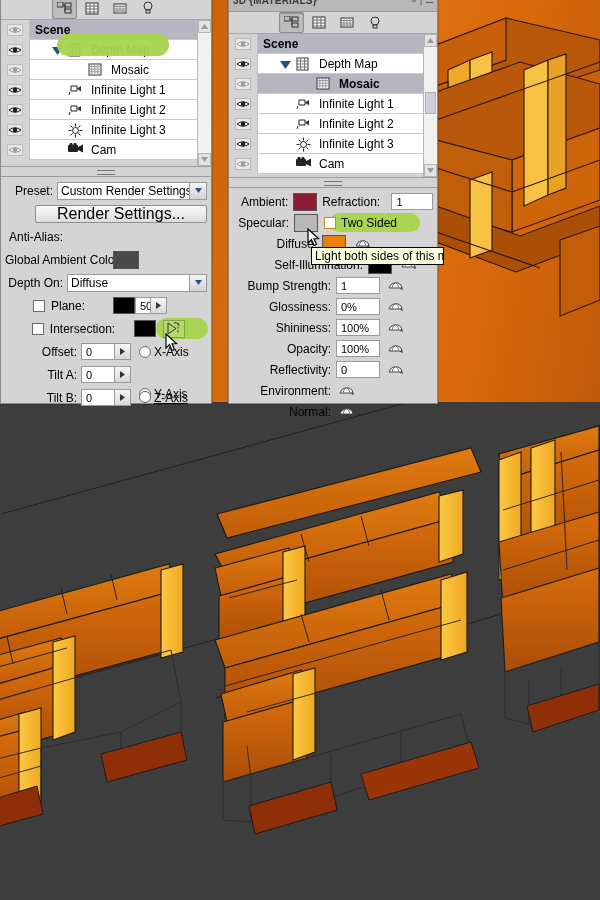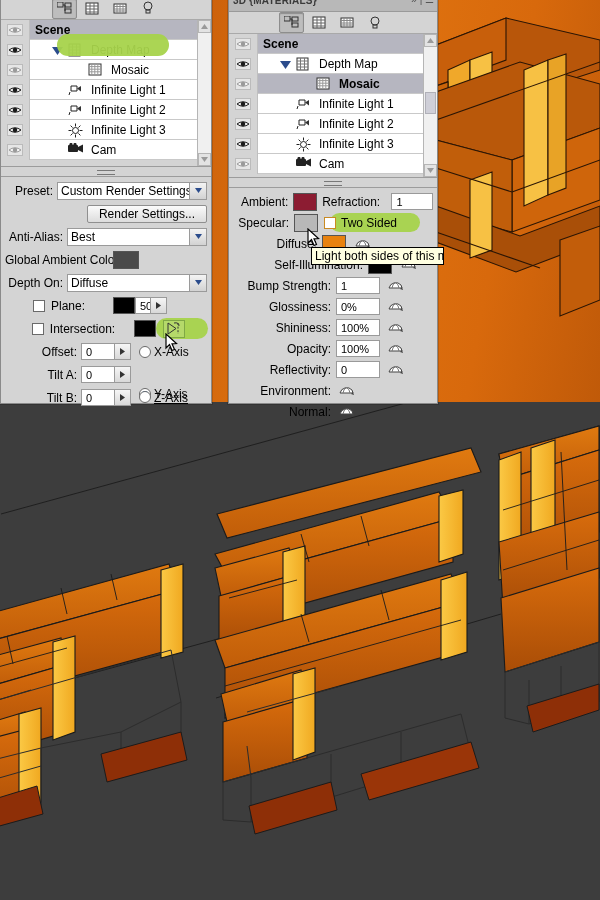--- a/index.html
+++ b/index.html
@@ -70,22 +70,22 @@
   .form{padding:3px 4px 0 4px;position:relative;}
   .frow{display:flex;align-items:center;height:21px;margin-bottom:2px;}
   .flab{font-size:12px;text-align:right;padding-right:4px;white-space:nowrap;}
   .fsel{flex:1;height:18px;background:#fff;border:1px solid #9a9a9a;
       display:flex;align-items:center;position:relative;box-sizing:border-box;}
   .fsel span{font-size:12px;padding-left:3px;}
   .fsel .arrow{position:absolute;right:0;top:0;width:16px;height:16px;
       background:linear-gradient(#f4f4f4,#d2d2d2);border-left:1px solid #9a9a9a;
       display:flex;align-items:center;justify-content:center;}
   .btn{height:18px;background:linear-gradient(#fbfbfb,#dcdcdc);border:1px solid #8f8f8f;
-      border-radius:2px;font-size:12px;display:inline-flex;align-items:center;
-      padding:0 11px;box-sizing:border-box;}
+      border-radius:2px;font-size:16px;display:inline-flex;align-items:center;
+      padding:0 21px;box-sizing:border-box;}
   .swatch{width:22px;height:16px;border:1px solid #555;box-sizing:border-box;}
   .numfld{height:17px;background:#fff;border:1px solid #9a9a9a;box-sizing:border-box;
       display:flex;align-items:center;position:relative;}
   .numfld span{font-size:11px;padding-left:4px;}
   .numfld .spin{position:absolute;right:0;top:0;bottom:0;width:15px;
       background:linear-gradient(#f6f6f6,#d8d8d8);border-left:1px solid #9a9a9a;
       display:flex;align-items:center;justify-content:center;}
   .chk{width:12px;height:12px;background:#fff;border:1px solid #6a6a6a;
       box-sizing:border-box;display:flex;align-items:center;justify-content:center;}
   .chk.on{}
@@ -408,28 +408,20 @@
                 <path d="M0 0 L7 0 L3.5 5 Z" fill="#2b4c8c"></path>
               </svg>
           </div>
         </div>
       </div>
       <div class="frow" style="justify-content:flex-end;">
         <div class="btn">Render Settings...</div>
       </div>
       <div class="frow">
         <div class="flab" style="width:58px;">Anti-Alias:</div>
-        <div class="fsel">
-          <span>Best</span>
-          <div class="arrow">
-            <svg width="7" height="5" viewBox="0 0 7 5">
-                <path d="M0 0 L7 0 L3.5 5 Z" fill="#2b4c8c"></path>
-              </svg>
-          </div>
-        </div>
       </div>
       <div class="frow">
         <div class="flab" style="width:104px;">Global Ambient Color:</div>
         <div class="swatch" id="ga-swatch" style="width: 26px; height: 18px; background: rgb(74, 74, 74);"></div>
       </div>
       <div class="frow">
         <div class="flab" style="width:58px;">Depth On:</div>
         <div class="fsel">
           <span>Diffuse</span>
           <div class="arrow">

